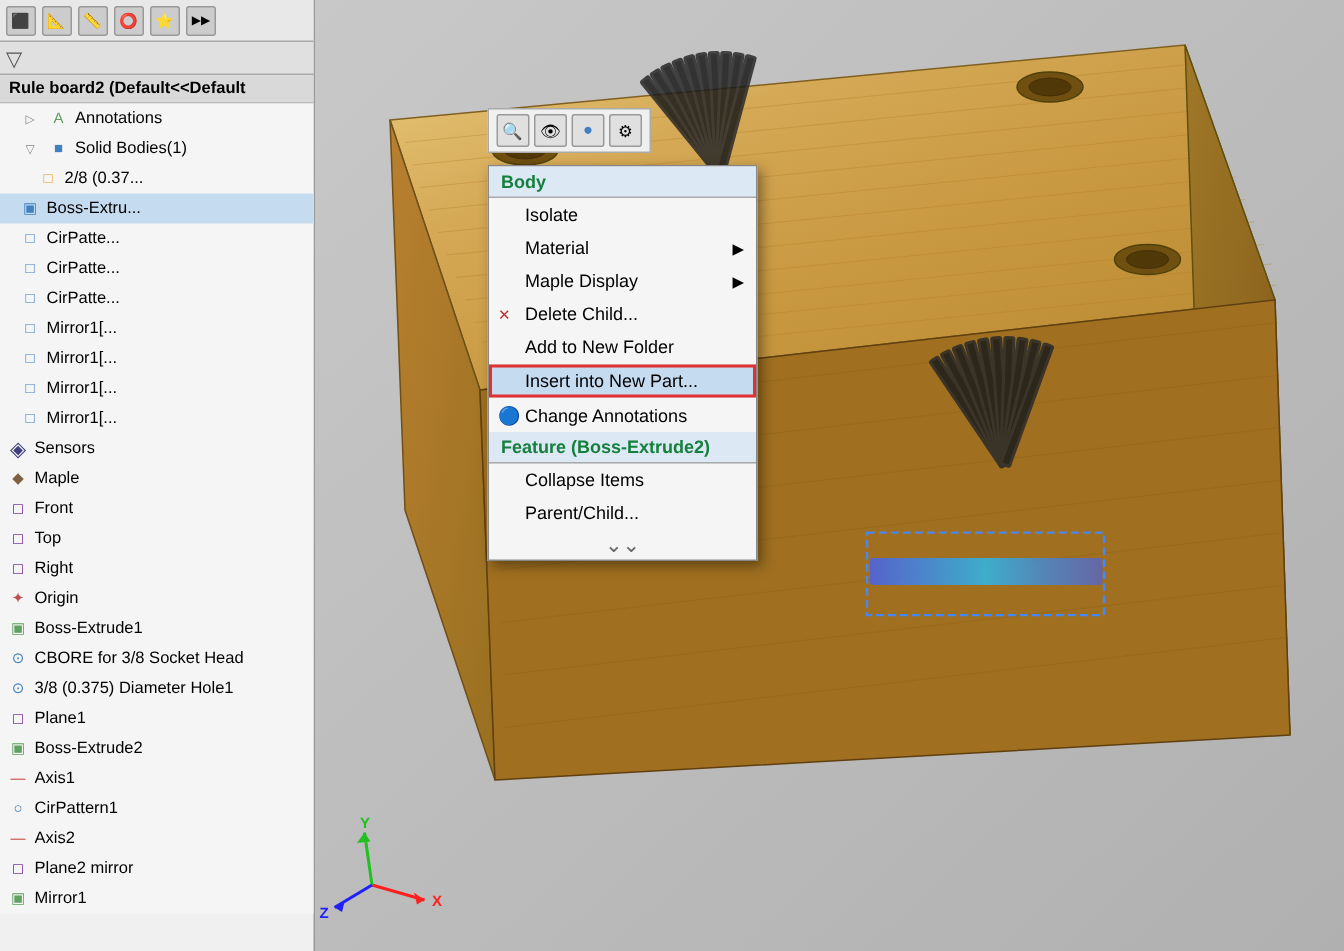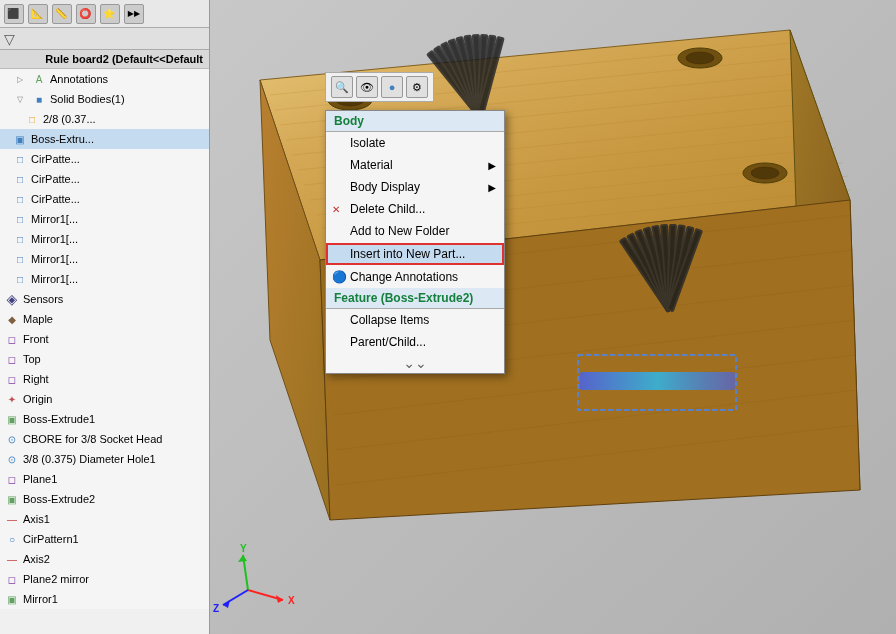--- a/index.html
+++ b/index.html
@@ -14,41 +14,41 @@
     
     .toolbar { height: 28px; background: #e8e8e8; border-bottom: 1px solid #aaa; display: flex; align-items: center; padding: 2px 4px; gap: 4px; }
     .toolbar-icon { width: 20px; height: 20px; background: #ccc; border: 1px solid #999; border-radius: 2px; display: flex; align-items: center; justify-content: center; font-size: 10px; cursor: pointer; }
 
     
     .filter-row { height: 22px; background: #e0e0e0; border-bottom: 1px solid #aaa; display: flex; align-items: center; padding: 0 4px; }
     .filter-icon { font-size: 14px; color: #555; }
 
     
     .tree-panel { background: #f5f5f5; overflow: hidden; }
-    .tree-header { background: #d9d9d9; padding: 3px 6px; font-size: 11px; font-weight: bold; border-bottom: 1px solid #bbb; text-align: right; }
+    .tree-header { background: #d9d9d9; padding: 3px 6px; font-size: 11px; font-weight: bold; border-bottom: 1px solid #bbb; }
     .tree-item { display: flex; align-items: center; padding: 2px 4px; cursor: pointer; white-space: nowrap; overflow: hidden; }
     .tree-item.selected { background: #c5dbf0; }
     .tree-item .indent { display: inline-block; }
     .tree-item .icon { width: 16px; height: 16px; margin-right: 3px; display: inline-flex; align-items: center; justify-content: center; font-size: 10px; flex-shrink: 0; }
     .tree-item .label { font-size: 11px; overflow: hidden; text-overflow: ellipsis; }
 
     
     .icon-folder { color: #e8a020; }
     .icon-body { color: #4080c0; }
     .icon-feature { color: #60a060; }
     .icon-plane { color: #8040a0; }
     .icon-sensor { color: #404080; }
 
     
     .viewport { flex: 1; background: #c8c8c8; position: relative; overflow: hidden; }
 
     
     .context-menu { position: absolute; top: 110px; left: 115px; background: #f5f5f5; border: 1px solid #888; box-shadow: 3px 3px 8px rgba(0,0,0,0.4); z-index: 100; min-width: 180px; }
     .context-menu-section { background: #dde8f5; padding: 3px 8px; font-size: 12px; font-weight: bold; color: #15803d; border-bottom: 1px solid #aaa; }
-    .context-menu-item { display: flex; align-items: center; padding: 4px 8px 4px 24px; cursor: pointer; position: relative; font-size: 12px; color: #000; }
+    .context-menu-item { display: flex; align-items: flex-end; padding: 4px 8px 4px 24px; cursor: pointer; position: relative; font-size: 12px; color: #000; }
     .context-menu-item.highlighted { background: #c5dbf0; border: 2px solid #e03030; margin: 1px 0; padding: 2px 6px 2px 22px; }
     .context-menu-item .arrow { margin-left: auto; font-size: 10px; }
     .context-menu-item .check-icon { position: absolute; left: 6px; font-size: 10px; color: #c03030; }
     .context-menu-more { text-align: center; padding: 2px; font-size: 14px; color: #666; cursor: pointer; }
 
     
     .mini-toolbar { position: absolute; top: 72px; left: 115px; background: #f0f0f0; border: 1px solid #aaa; padding: 3px 5px; display: flex; gap: 3px; align-items: center; z-index: 100; }
     .mini-tb-icon { width: 22px; height: 22px; background: #e0e0e0; border: 1px solid #999; border-radius: 2px; display: flex; align-items: center; justify-content: center; font-size: 11px; cursor: pointer; }
   </style>
 </head>
@@ -373,21 +373,21 @@
       <div class="context-menu-item">
         <span class="label">Isolate</span>
       </div>
 
       <div class="context-menu-item">
         <span class="label">Material</span>
         <span class="arrow">▶</span>
       </div>
 
       <div class="context-menu-item">
-        <span class="label">Body Display</span>
+        <span class="label">Maple Display</span>
         <span class="arrow">▶</span>
       </div>
 
       <div class="context-menu-item">
         <span class="check-icon" style="color:#c03030;">✕</span>
         <span class="label">Delete Child...</span>
       </div>
 
       <div class="context-menu-item">
         <span class="label">Add to New Folder</span>

